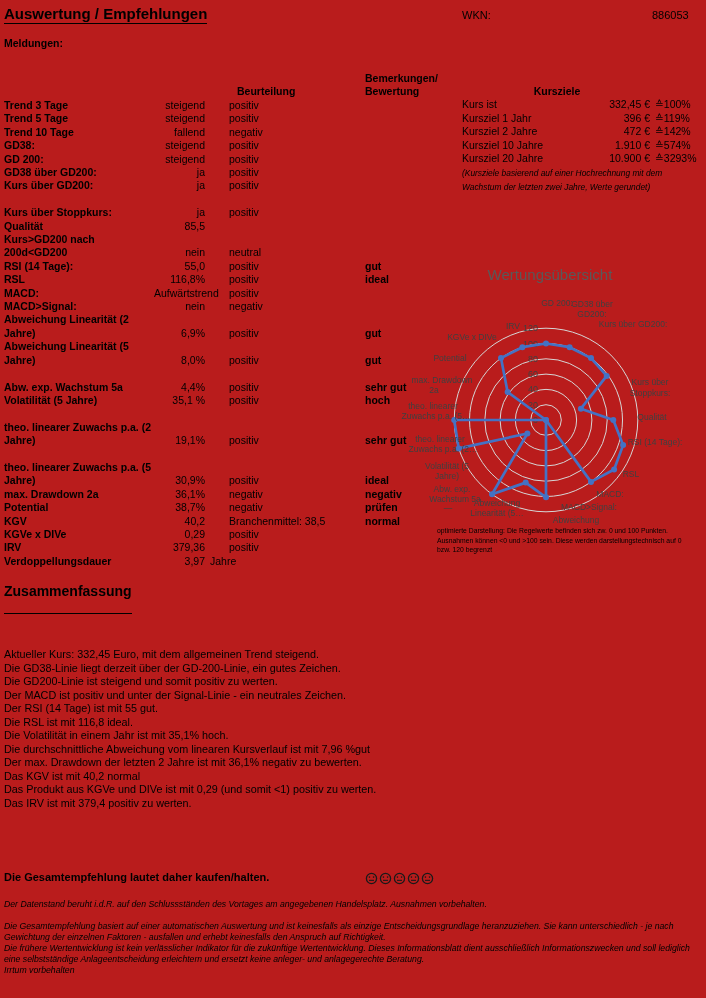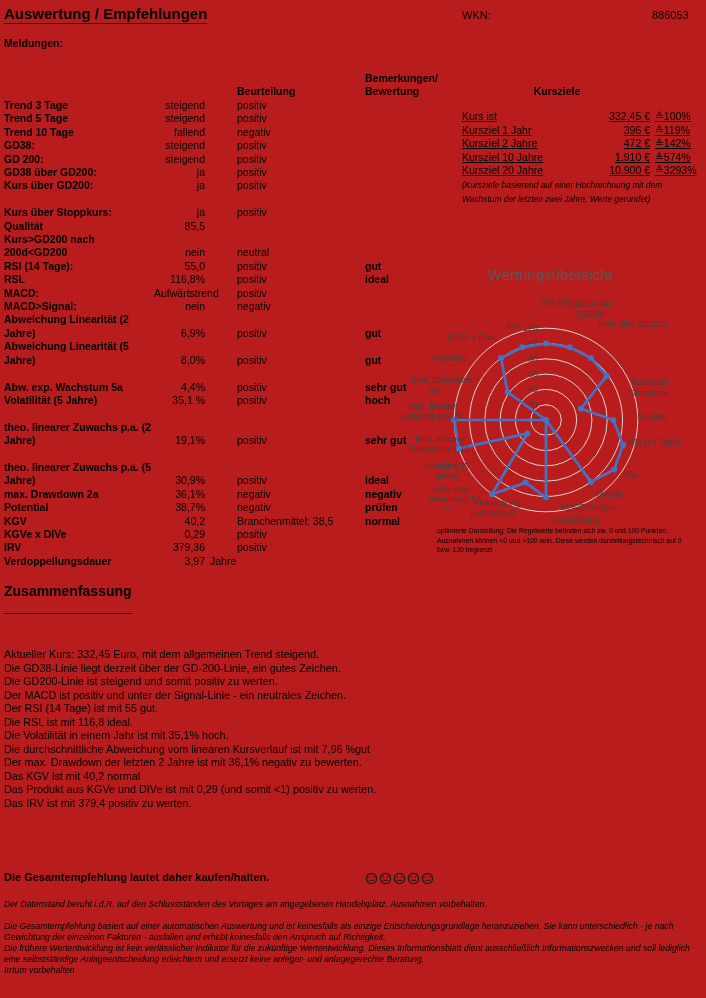--- a/index.html
+++ b/index.html
@@ -15,26 +15,26 @@
   .hdr{font-size:10.5px;font-weight:bold;line-height:13.4px;}
   .hdr-beurteilung{left:237px;top:85px;}
   .hdr-bemerkungen{left:365px;top:72px;}
 
   .main-table{left:4px;top:99px;width:460px;font-size:10.5px;line-height:13.4px;}
   .trow{display:grid;grid-template-columns:150px 51px 160px 1fr;align-items:end;min-height:13.4px;}
   .trow.gap{margin-top:13.4px;}
   .c1{font-weight:bold;}
   .c2{text-align:right;position:relative;}
   .c2 .suffix{position:absolute;left:calc(100% + 5px);bottom:0;}
-  .c3{padding-left:32px;}
+  .c3{padding-left:24px;}
   .c4{font-weight:bold;}
 
   .kz{left:462px;top:85px;width:228px;font-size:10.5px;line-height:13.4px;}
   .kz-title{font-weight:bold;text-align:center;width:190px;}
-  .kz-rows{margin-top:12px;text-decoration:underline;}
+  .kz-rows{margin-top:0;}
   .kz-row{display:grid;grid-template-columns:104px 84px auto;}
   .kz-price{text-align:right;}
   .kz-pct{padding-left:5px;}
   .kz-note{margin-top:2px;font-size:8.4px;font-style:italic;line-height:13.2px;}
 
   .chart{left:390px;top:262px;width:316px;height:300px;}
   .chart-note{left:437px;top:526px;width:258px;font-size:6.8px;line-height:9.6px;}
 
   .zsm-head{left:4px;top:583px;font-size:14px;font-weight:bold;border-bottom:1.6px solid #000;padding-bottom:14px;}
   .zsm-intro{left:4px;top:607px;width:660px;font-size:10.8px;line-height:13.5px;}

